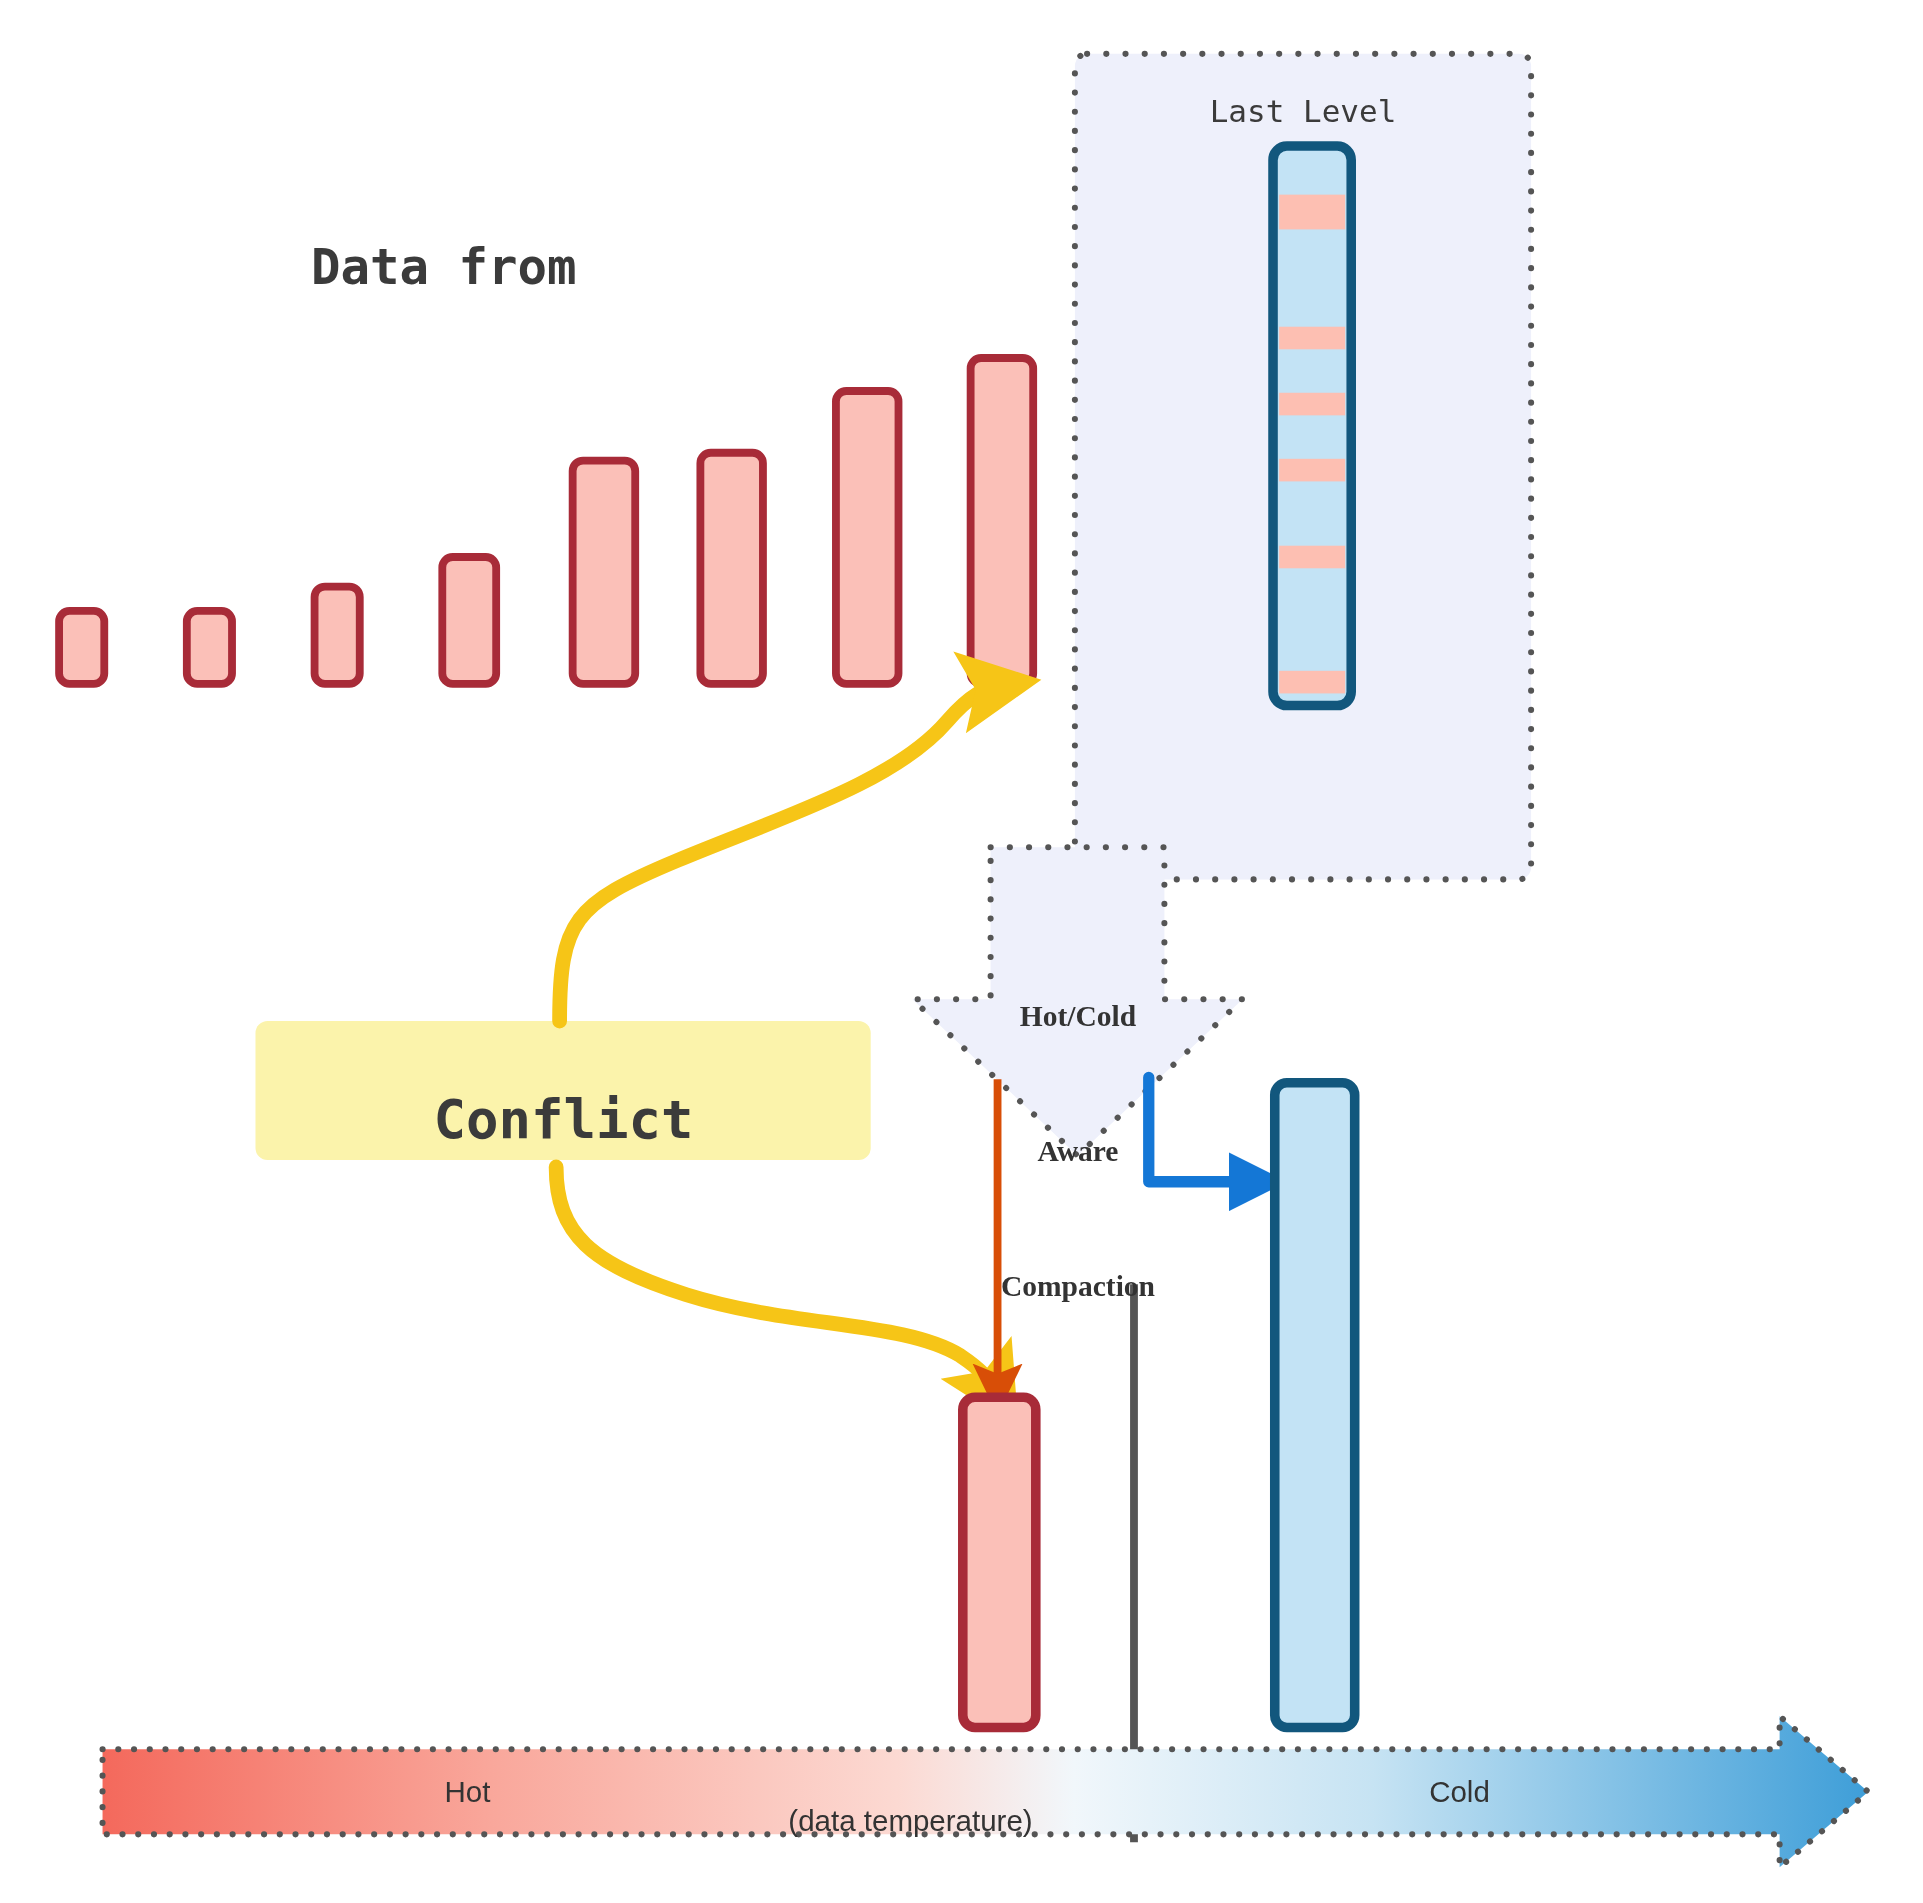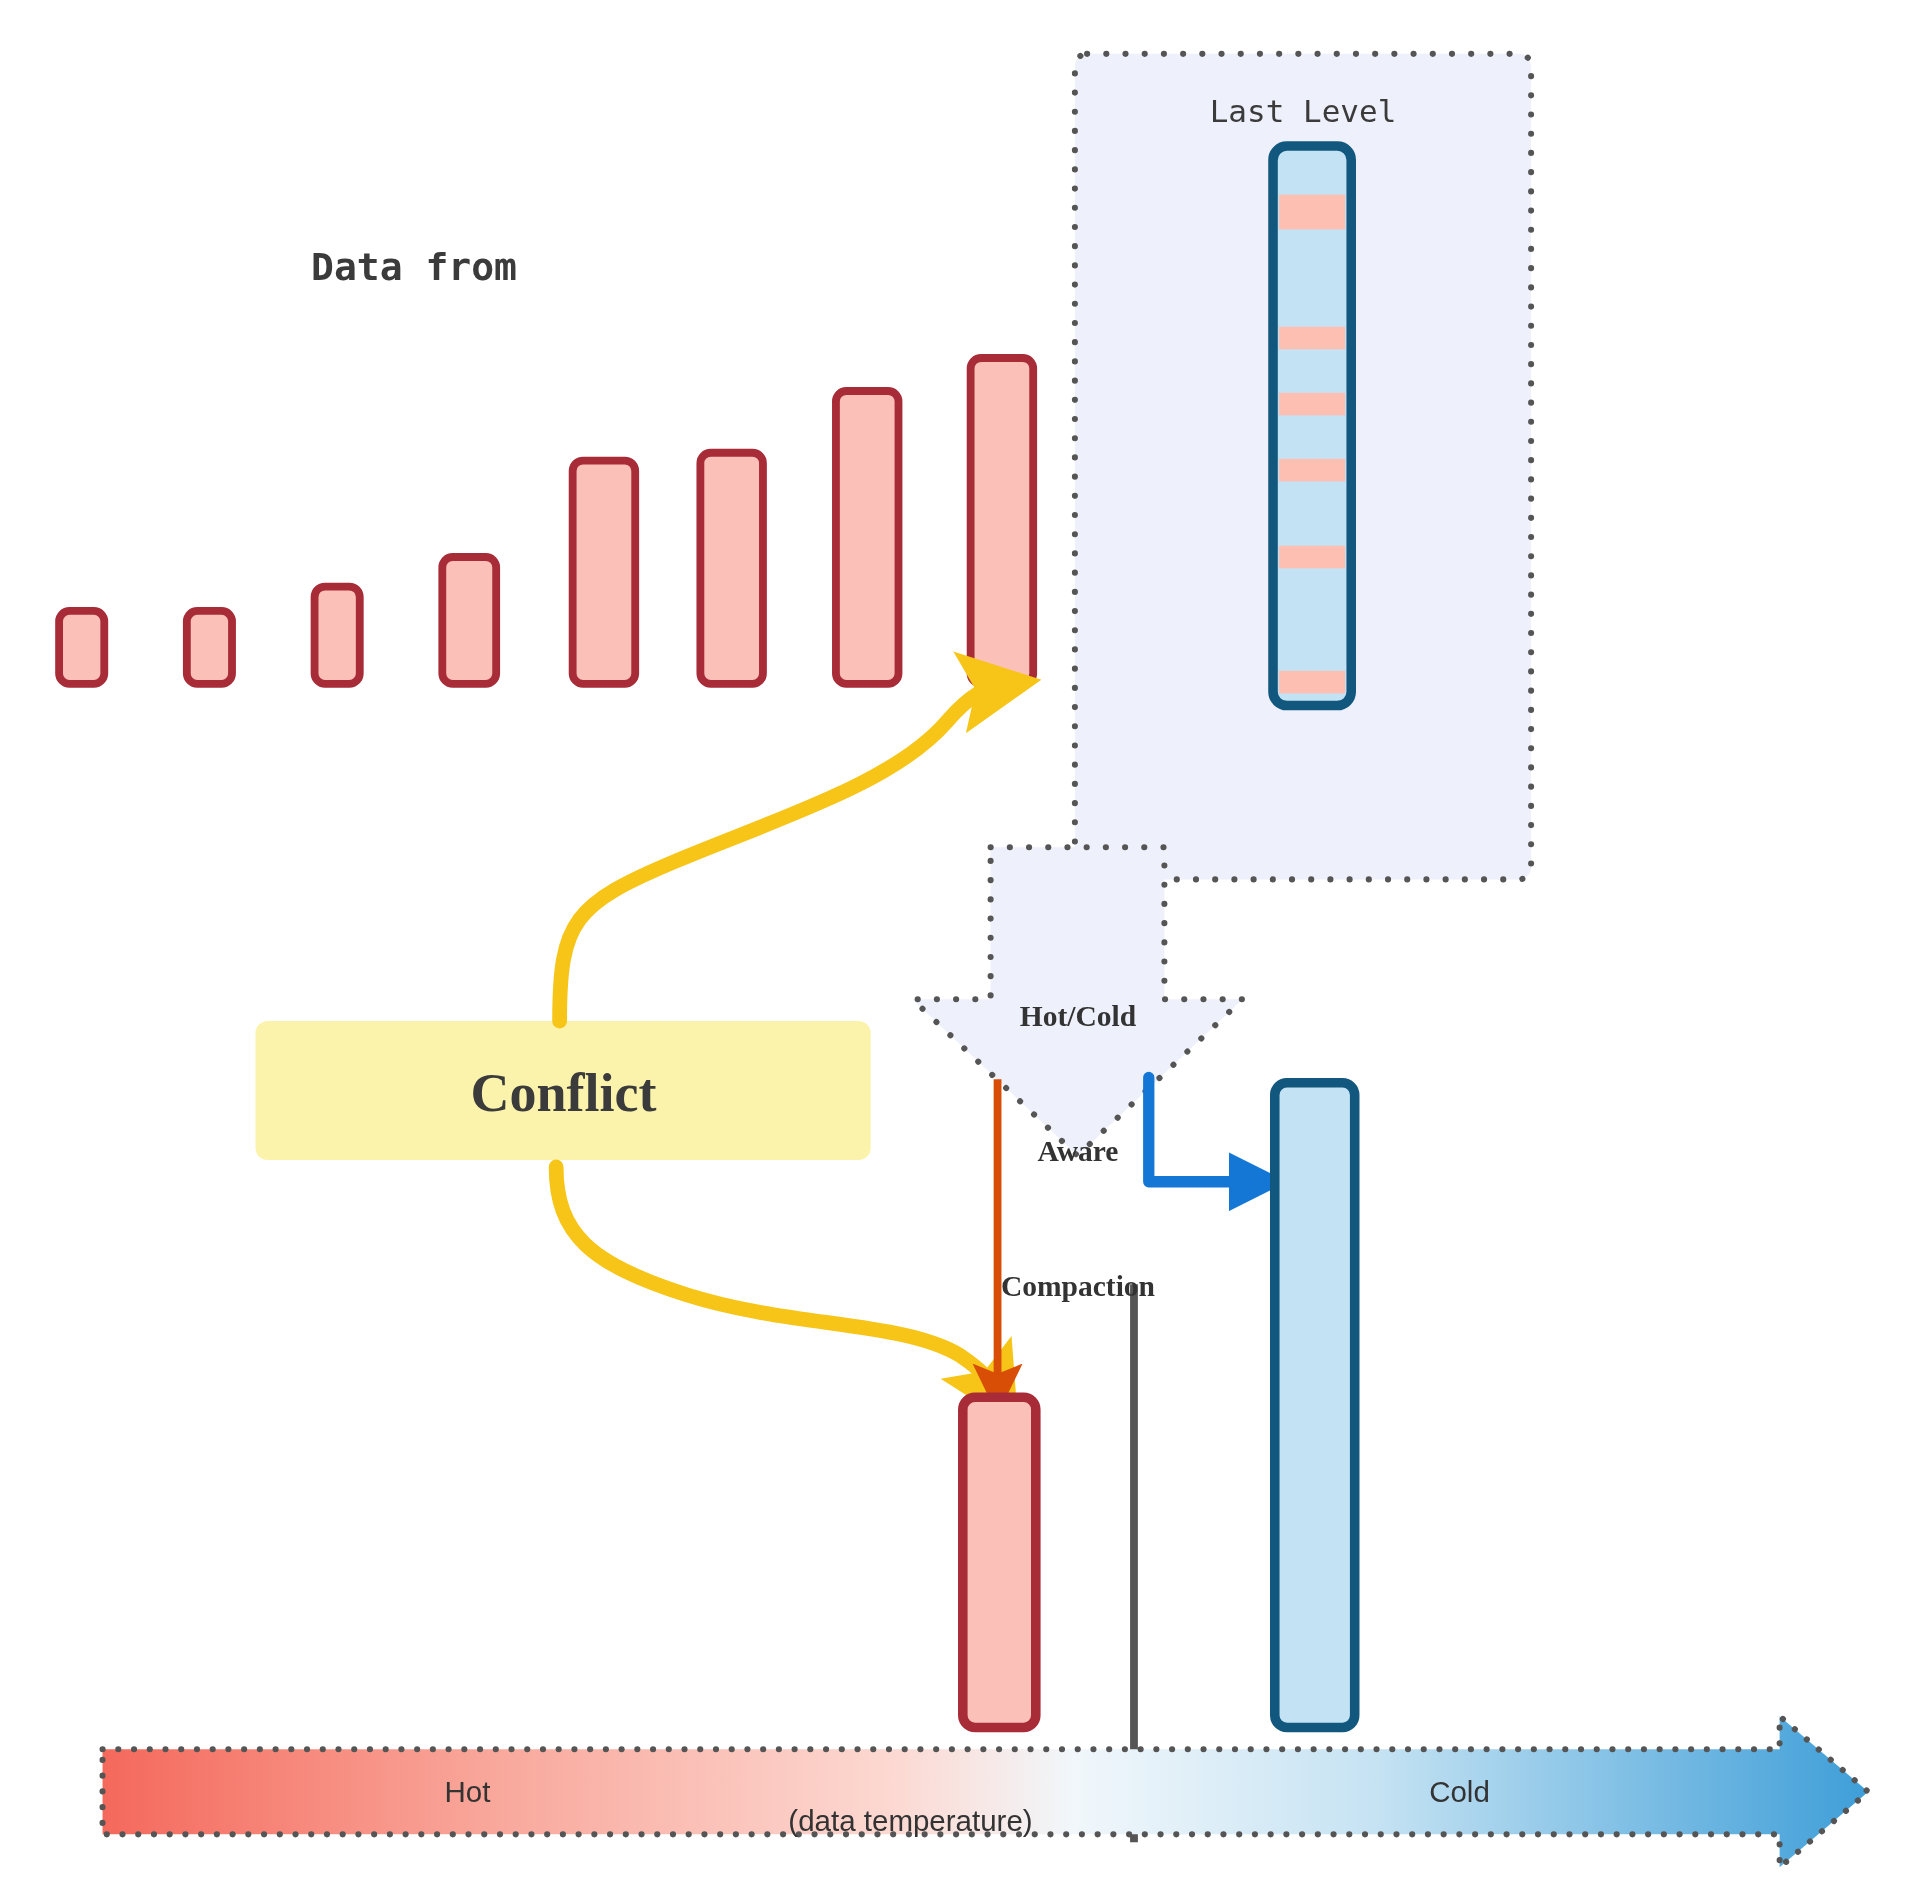--- a/index.html
+++ b/index.html
@@ -25,21 +25,21 @@
     height: 1903px;
   }
   .txt {
     position: absolute;
     white-space: pre;
     color: #333333;
   }
   .mono-title {
     font-family: "DejaVu Sans Mono", "Liberation Mono", monospace;
     font-weight: bold;
-    font-size: 38px;
+    font-size: 49px;
     line-height: 61px;
     color: #3b3b3b;
   }
   .mono-label {
     font-family: "DejaVu Sans Mono", "Liberation Mono", monospace;
     font-weight: normal;
     font-size: 31px;
     color: #3b3b3b;
   }
   .mono-conflict {
@@ -140,21 +140,21 @@
       <path d="M118 2013 L2048 2013 L2048 1975 L2150 2062 L2048 2149 L2048 2111 L118 2111 Z" fill="url(#tempGrad)" stroke="#555555" stroke-width="7" stroke-dasharray="0.1 18" stroke-linecap="round" stroke-linejoin="round"></path>
     </g>
   </svg>
 
   <div class="txt mono-title" style="left:311px; top:115px; width:469px;">
     <div>Data from</div>
   </div>
 
   <div class="txt mono-label" style="left:1075px; top:93px; width:456px; text-align:center;">Last Level</div>
 
-  <div class="txt mono-conflict" style="left:256px; top:1062px; width:615px; text-align:center;font-family:Liberation Serif, serif;">Conflict</div>
+  <div class="txt mono-conflict" style="left:256px; top:1088px; width:615px; text-align:center;">Conflict</div>
 
   <div class="txt sans-bold" style="left:939px; top:904px; width:278px;">
     <div>Hot/Cold</div>
     <div>Aware</div>
     <div>Compaction</div>
   </div>
 
   <div class="txt temp-label" style="left:398px; top:1775px; width:139px; text-align:center;">Hot</div>
 
   <div class="txt temp-label" style="left:728px; top:1775px; width:365px; text-align:center;margin-top:29px;">(data temperature)</div>

